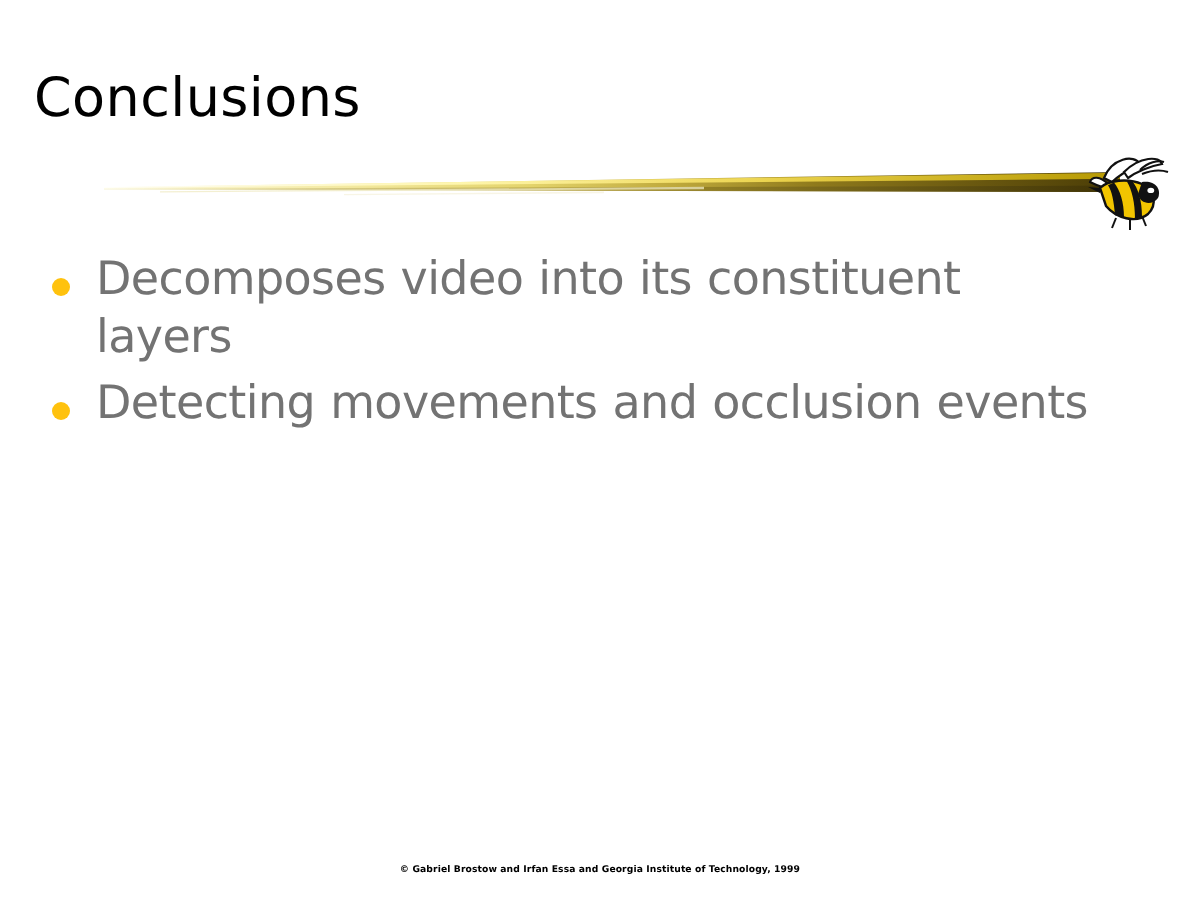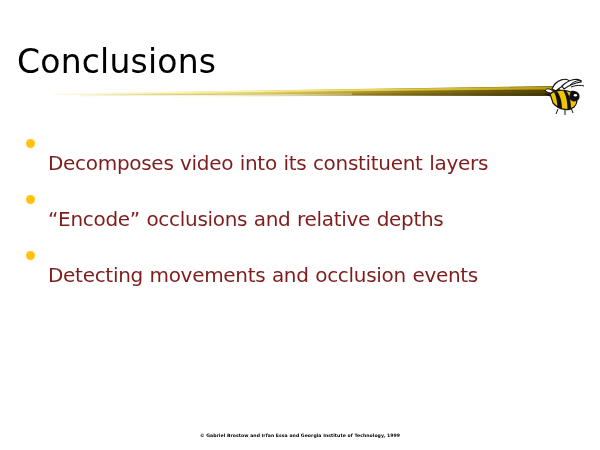--- a/index.html
+++ b/index.html
@@ -17,23 +17,23 @@
     position: relative;
     width: 600px;
     height: 450px;
     background: #ffffff;
   }
 
   
   .title {
     position: absolute;
     left: 17px;
-    top: 44px;
+    top: 32px;
     font-family: "DejaVu Sans", sans-serif;
-    font-size: 33px;
+    font-size: 27px;
     line-height: 36px;
     font-weight: 400;
     color: #000000;
     letter-spacing: 0.2px;
     white-space: nowrap;
   }
 
   
   .trail-wrap {
     position: absolute;
@@ -71,26 +71,25 @@
     width: 9px;
     height: 9px;
     border-radius: 50%;
     background: #FFC20E;
     margin-top: 13px;
     margin-right: 13px;
   }
   .bullet-text {
     flex: 1 1 auto;
     font-family: "DejaVu Sans", sans-serif;
-    font-size: 20px;
+    font-size: 23px;
     line-height: 29px;
-    color: #7f1d1d;
+    color: #737373;
     letter-spacing: -0.3px;
     word-spacing: 0.5px;
-    margin-top: 23px;
   }
   .bullet-row.wide .bullet-text { max-width: 505px; }
   .bullet-row.tight .bullet-text { max-width: 545px; }
 
   
   .footer {
     position: absolute;
     left: 0;
     top: 432px;
     width: 600px;
@@ -175,24 +174,20 @@
     </svg>
   </div>
 
   <div class="bullets">
 
     <div class="bullet-row wide">
       <span class="bullet-dot"></span>
       <span class="bullet-text">Decomposes video into its constituent layers</span>
     </div>
 
-    <div class="bullet-row tight">
-      <span class="bullet-dot"></span>
-      <span class="bullet-text">“Encode” occlusions and relative depths</span>
-    </div>
 
     <div class="bullet-row wide">
       <span class="bullet-dot"></span>
       <span class="bullet-text">Detecting movements and occlusion events</span>
     </div>
 
 
 
   </div>
 

